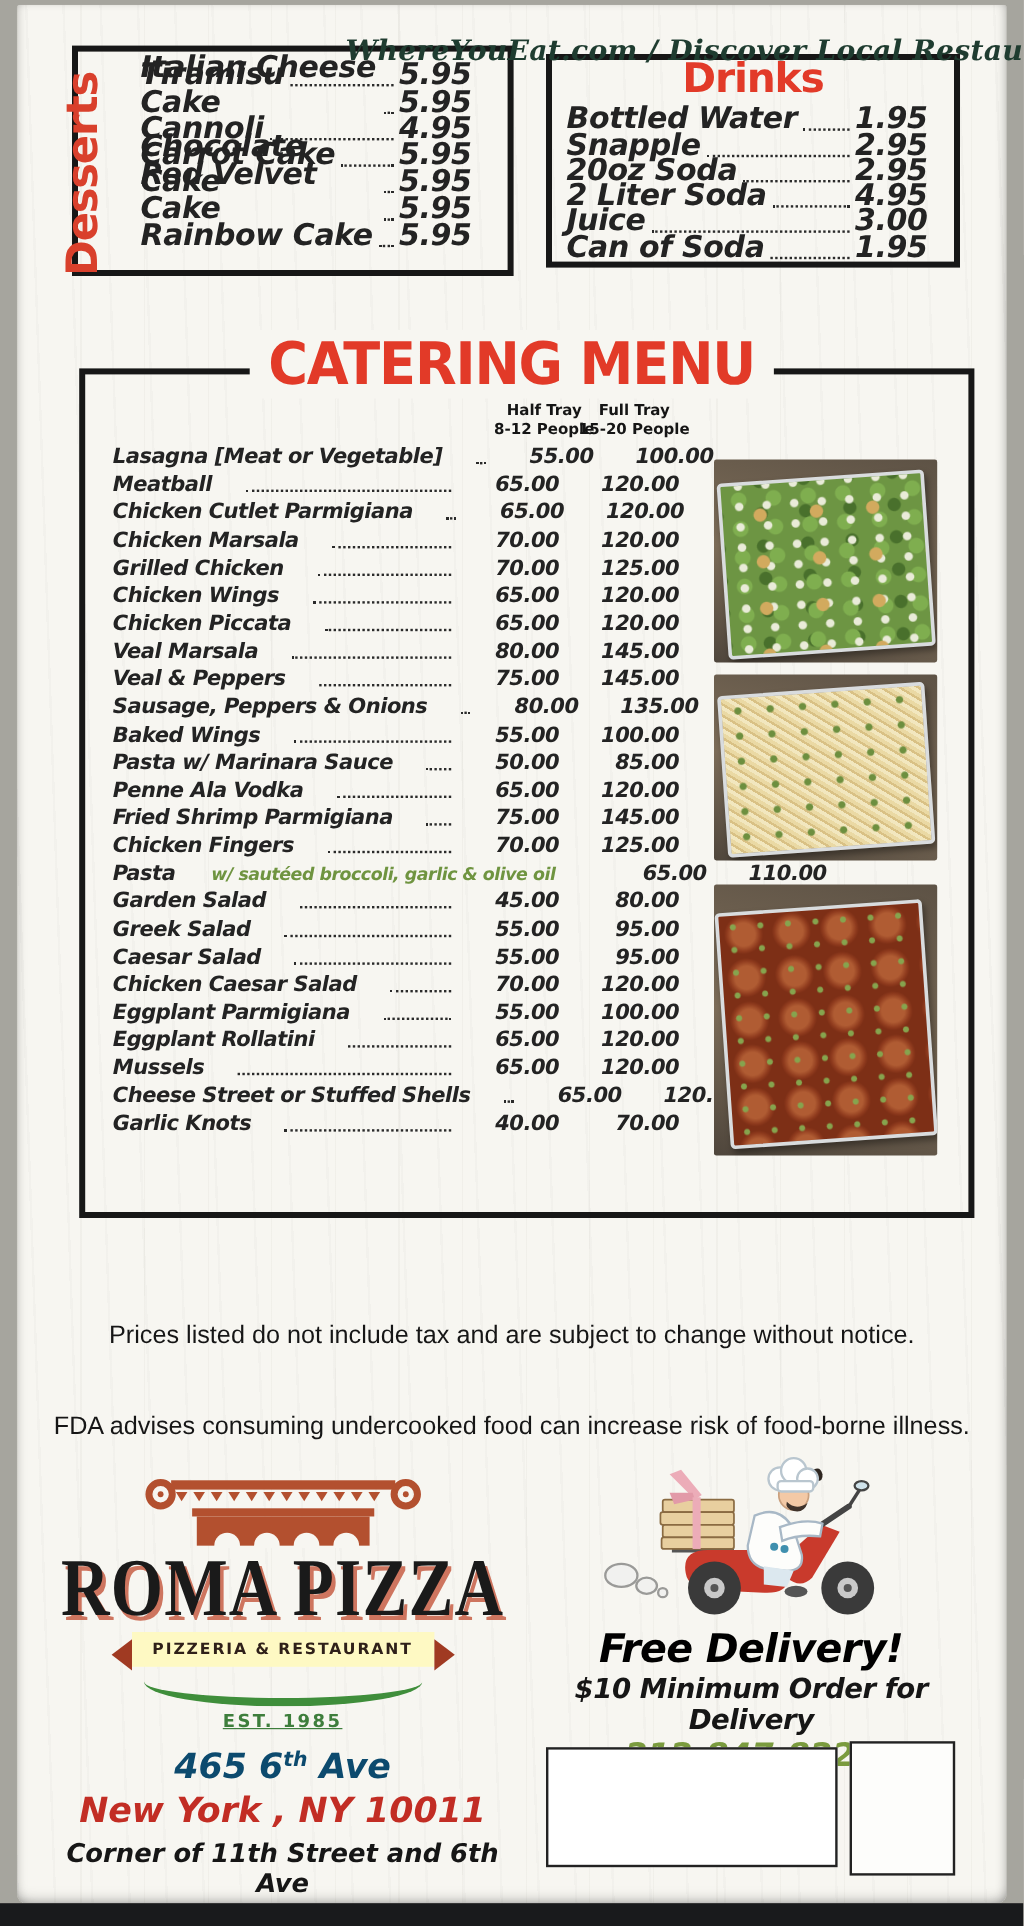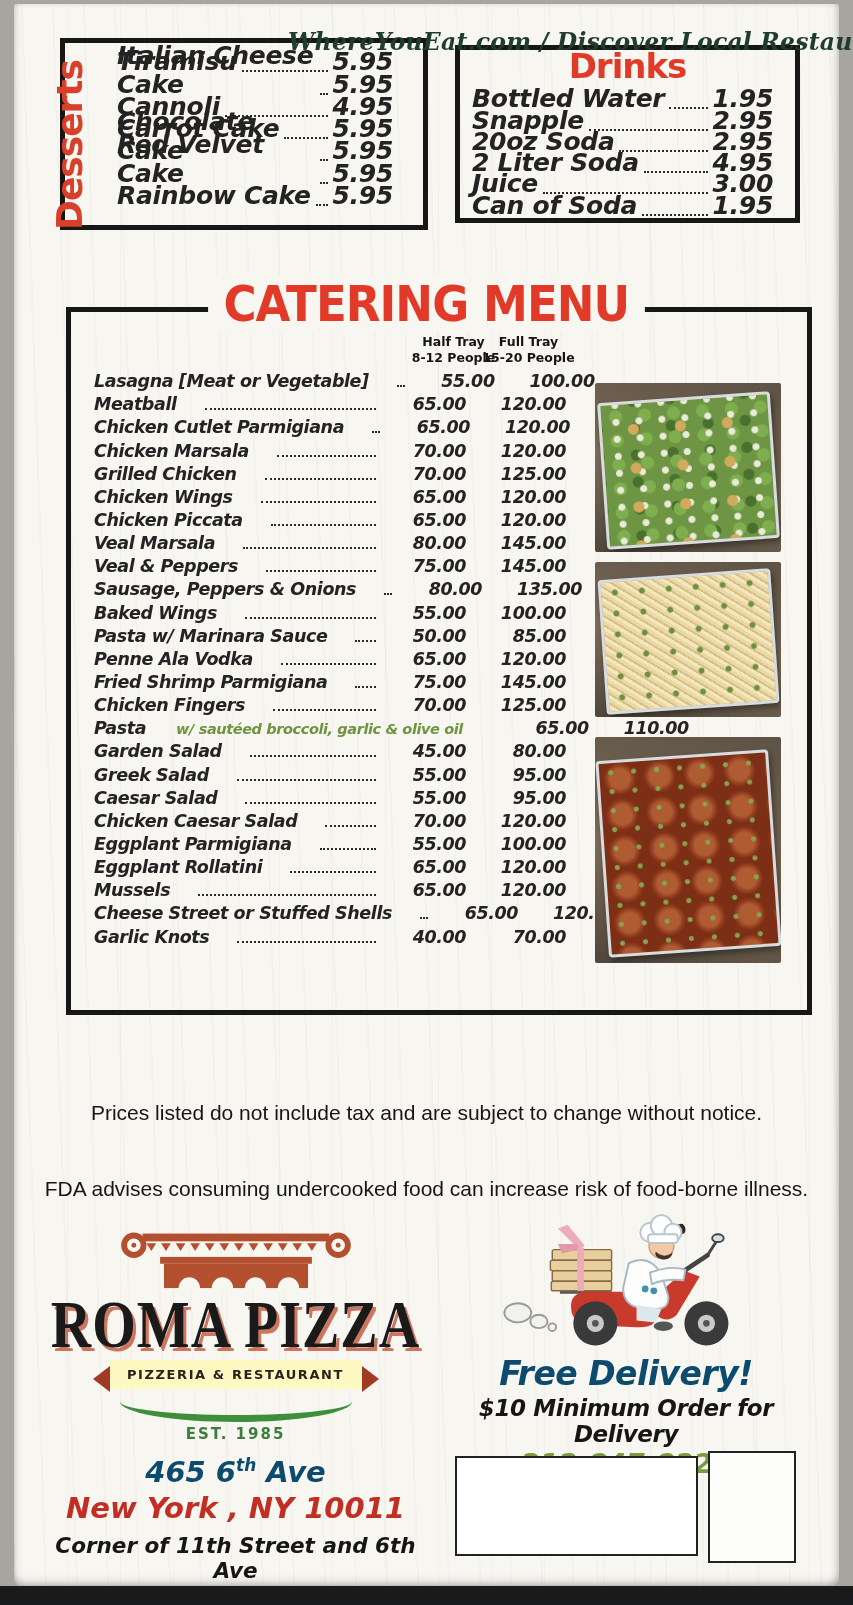--- a/index.html
+++ b/index.html
@@ -89,30 +89,30 @@
   .brand-name{font-family:"Liberation Serif",serif;font-weight:700;font-size:56px;line-height:60px;
               letter-spacing:1px;color:#1a1a1a;transform:scaleY(1.22);white-space:nowrap;
               text-shadow:3px 3px 0 rgba(192,74,46,.75);}
   .ribbon{position:relative;width:252px;height:29px;margin:6px auto 0;background:#fef9c3;z-index:2;}
   .ribbon:before,.ribbon:after{content:"";position:absolute;top:6px;width:0;height:0;
       border-top:13px solid transparent;border-bottom:13px solid transparent;}
   .ribbon:before{left:-17px;border-right:17px solid #a03a22;}
   .ribbon:after{right:-17px;border-left:17px solid #a03a22;}
   .ribbon-text{font-size:13px;font-weight:700;letter-spacing:1.6px;line-height:29px;color:#2f2019;}
   .green-arc{width:232px;height:34px;margin:-8px auto 0;border-bottom:7px solid #3f8e3b;border-radius:50%;}
-  .est{margin-top:3px;color:#3e7e3c;font-weight:800;font-size:15px;letter-spacing:2px;}
+  .est{margin-top:3px;color:#3e7e3c;font-weight:800;font-size:15px;letter-spacing:2px;text-decoration:underline;}
   .addr1{margin-top:12px;color:#0c4a6e;font-style:italic;font-weight:800;font-size:29px;}
   .addr1 sup{font-size:17px;}
   .addr2{margin-top:2px;color:#c22d24;font-style:italic;font-weight:800;font-size:29px;}
   .addr3{margin-top:8px;color:#161616;font-style:italic;font-weight:800;font-size:21.5px;}
 
   
   .delivery{position:absolute;left:440px;top:1196px;width:372px;text-align:center;z-index:2;}
   .delivery svg{display:block;margin:0 auto;}
-  .free{margin-top:0;color:#0c4a6e;font-style:italic;font-weight:800;font-size:33px;letter-spacing:-.5px;}
+  .free{margin-top:0;color:#000000;font-style:italic;font-weight:800;font-size:33px;letter-spacing:-.5px;}
   .minimum{margin-top:2px;color:#161616;font-style:italic;font-weight:800;font-size:23px;letter-spacing:-.4px;}
   .phone{margin-top:1px;color:#7a9b3e;font-style:italic;font-weight:800;font-size:27px;}
 
   
   .postal-customer{position:absolute;left:455px;top:1456px;width:243px;height:100px;border:2px solid #222;
       background:#fff;display:flex;flex-direction:column;justify-content:flex-end;
       padding:8px 8px 12px 14px;box-sizing:border-box;
       font-family:"Liberation Sans",sans-serif;font-size:22px;line-height:30px;color:#222;z-index:2;}
   .postal-indicia{position:absolute;left:708px;top:1451px;width:84px;height:108px;border:2px solid #222;
       background:#fdfdfb;display:flex;flex-direction:column;justify-content:center;

